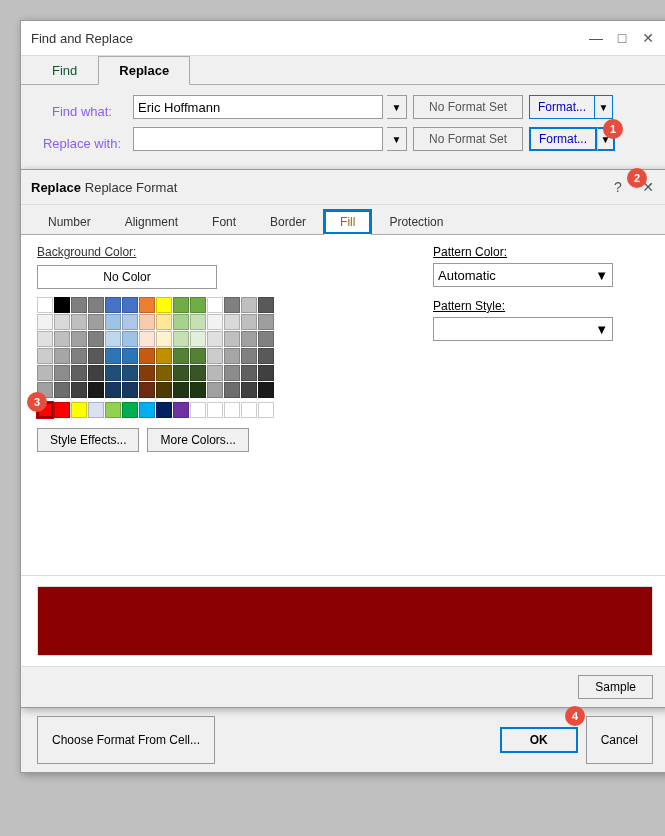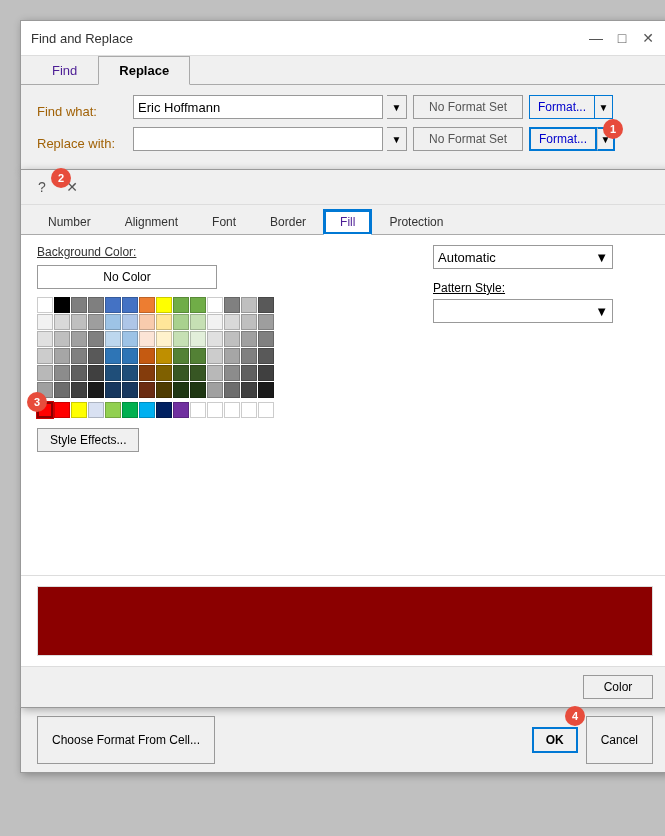--- a/index.html
+++ b/index.html
@@ -35,42 +35,42 @@
       align-items: flex-end;
       padding: 0 10px;
       background: #f0f0f0;
       border-bottom: 1px solid #aaa;
     }
     .tab {
       padding: 6px 20px;
       cursor: pointer;
       border: 1px solid transparent;
       border-bottom: none;
-      color: #4c1d95;
+      color: #14532d;
       background: transparent;
       font-size: 13px;
     }
     .tab.active {
       background: #f0f0f0;
       border: 1px solid #aaa;
       border-bottom: 1px solid #f0f0f0;
       margin-bottom: -1px;
       font-weight: bold;
       color: #000;
     }
 
     
     .form-area { padding: 10px 16px; background: #f0f0f0; }
     .form-row {
       display: flex;
       align-items: center;
       margin-bottom: 8px;
       gap: 6px;
     }
-    .form-label { width: 90px; text-align: left; color: #a16207; margin-top: 8px; }
+    .form-label { width: 90px; text-align: center; color: #8b5cf6; margin-top: 8px; }
     .form-input-group { display: flex; align-items: center; gap: 4px; }
     .form-input {
       width: 250px;
       height: 24px;
       border: 1px solid #999;
       background: white;
       padding: 2px 4px;
       font-size: 13px;
     }
     .dropdown-arrow {
@@ -145,21 +145,21 @@
       border-bottom: none;
       color: #333;
       font-size: 12px;
       background: transparent;
     }
     .rf-tab.active {
       background: #ffffff;
       border: 1px solid #0078d4;
       border-bottom: 1px solid #ffffff;
       margin-bottom: -1px;
-      color: #4c1d95;
+      color: #a16207;
       box-shadow: 0 0 0 2px #0078d4 inset;
     }
 
     
     .fill-content {
       display: flex;
       padding: 10px 16px;
       gap: 20px;
       background: #ffffff;
       min-height: 340px;
@@ -341,20 +341,23 @@
         <button class="format-btn" style="border:2px solid #0078d4;">Format...</button>
         <div class="format-btn-arrow" style="border:2px solid #0078d4; border-left:1px solid #ccc;">▼</div>
         <span class="badge" style="top:-8px;right:-8px;">1</span>
       </div>
     </div>
   </div>
 </div>
 
 <div class="replace-format-dialog">
   <div class="rf-titlebar">
+    <span class="rf-title">
+      <strong>Replace</strong> <span>Replace Format</span>
+    </span>
     <div style="display:flex;gap:8px;align-items:center;">
       <span class="relative">
         <button class="titlebar-btn" style="font-size:14px;color:#555;border:none;background:transparent;cursor:pointer;padding:0 4px;">?</button>
         <span class="badge" style="top:-8px;right:-18px;">2</span>
       </span>
       <button class="titlebar-btn close">✕</button>
     </div>
   </div>
 
   <div class="rf-tabs">
@@ -470,47 +473,49 @@
           <div class="color-cell" style="background: rgb(112, 48, 160);"></div>
           <div class="color-cell" style="background: rgb(255, 255, 255);"></div>
           <div class="color-cell" style="background: rgb(255, 255, 255);"></div>
           <div class="color-cell" style="background: rgb(255, 255, 255);"></div>
           <div class="color-cell" style="background: rgb(255, 255, 255);"></div>
           <div class="color-cell" style="background: rgb(255, 255, 255);"></div>
           <span class="badge" style="top: -10px; left: -10px; position: absolute;">3</span>
         </div>
       <div class="fill-buttons">
         <button class="fill-btn">Style Effects...</button>
+        <button class="fill-btn">More Colors...</button>
       </div>
     </div>
 
     <div class="fill-right">
+      <div class="pattern-label">Pattern Color:</div>
       <div class="pattern-dropdown">
         <span>Automatic</span>
         <span>▼</span>
       </div>
       <div class="pattern-style-label">Pattern Style:</div>
       <div class="pattern-style-dropdown">
         <span></span>
         <span>▼</span>
       </div>
     </div>
   </div>
 
   <div class="sample-section">
     <div class="sample-box"></div>
   </div>
 
   <div class="rf-bottom">
-    <button class="rf-btn">Color</button>
+    <button class="rf-btn">Sample</button>
   </div>
 </div>
 
 <div style="width:650px; background:#f0f0f0; border:1px solid #999; border-top:none; padding:8px 16px; display:flex; align-items:center; justify-content:space-between; box-shadow:2px 2px 8px rgba(0,0,0,0.3);">
   <div style="display:flex;align-items:center;gap:8px;">
     <button class="fr-btn">Choose Format From Cell...</button>
   </div>
   <div style="display:flex;gap:8px;align-items:center;position:relative;">
-    <button class="fr-btn primary" style="border:2px solid #0078d4;padding:4px 12px;">OK</button>
+    <button class="fr-btn primary" style="border:2px solid #0078d4;padding:4px 28px;">OK</button>
     <span class="badge" style="top:-10px;right:68px;">4</span>
     <button class="fr-btn">Cancel</button>
   </div>
 </div>
 
 </body></html>

